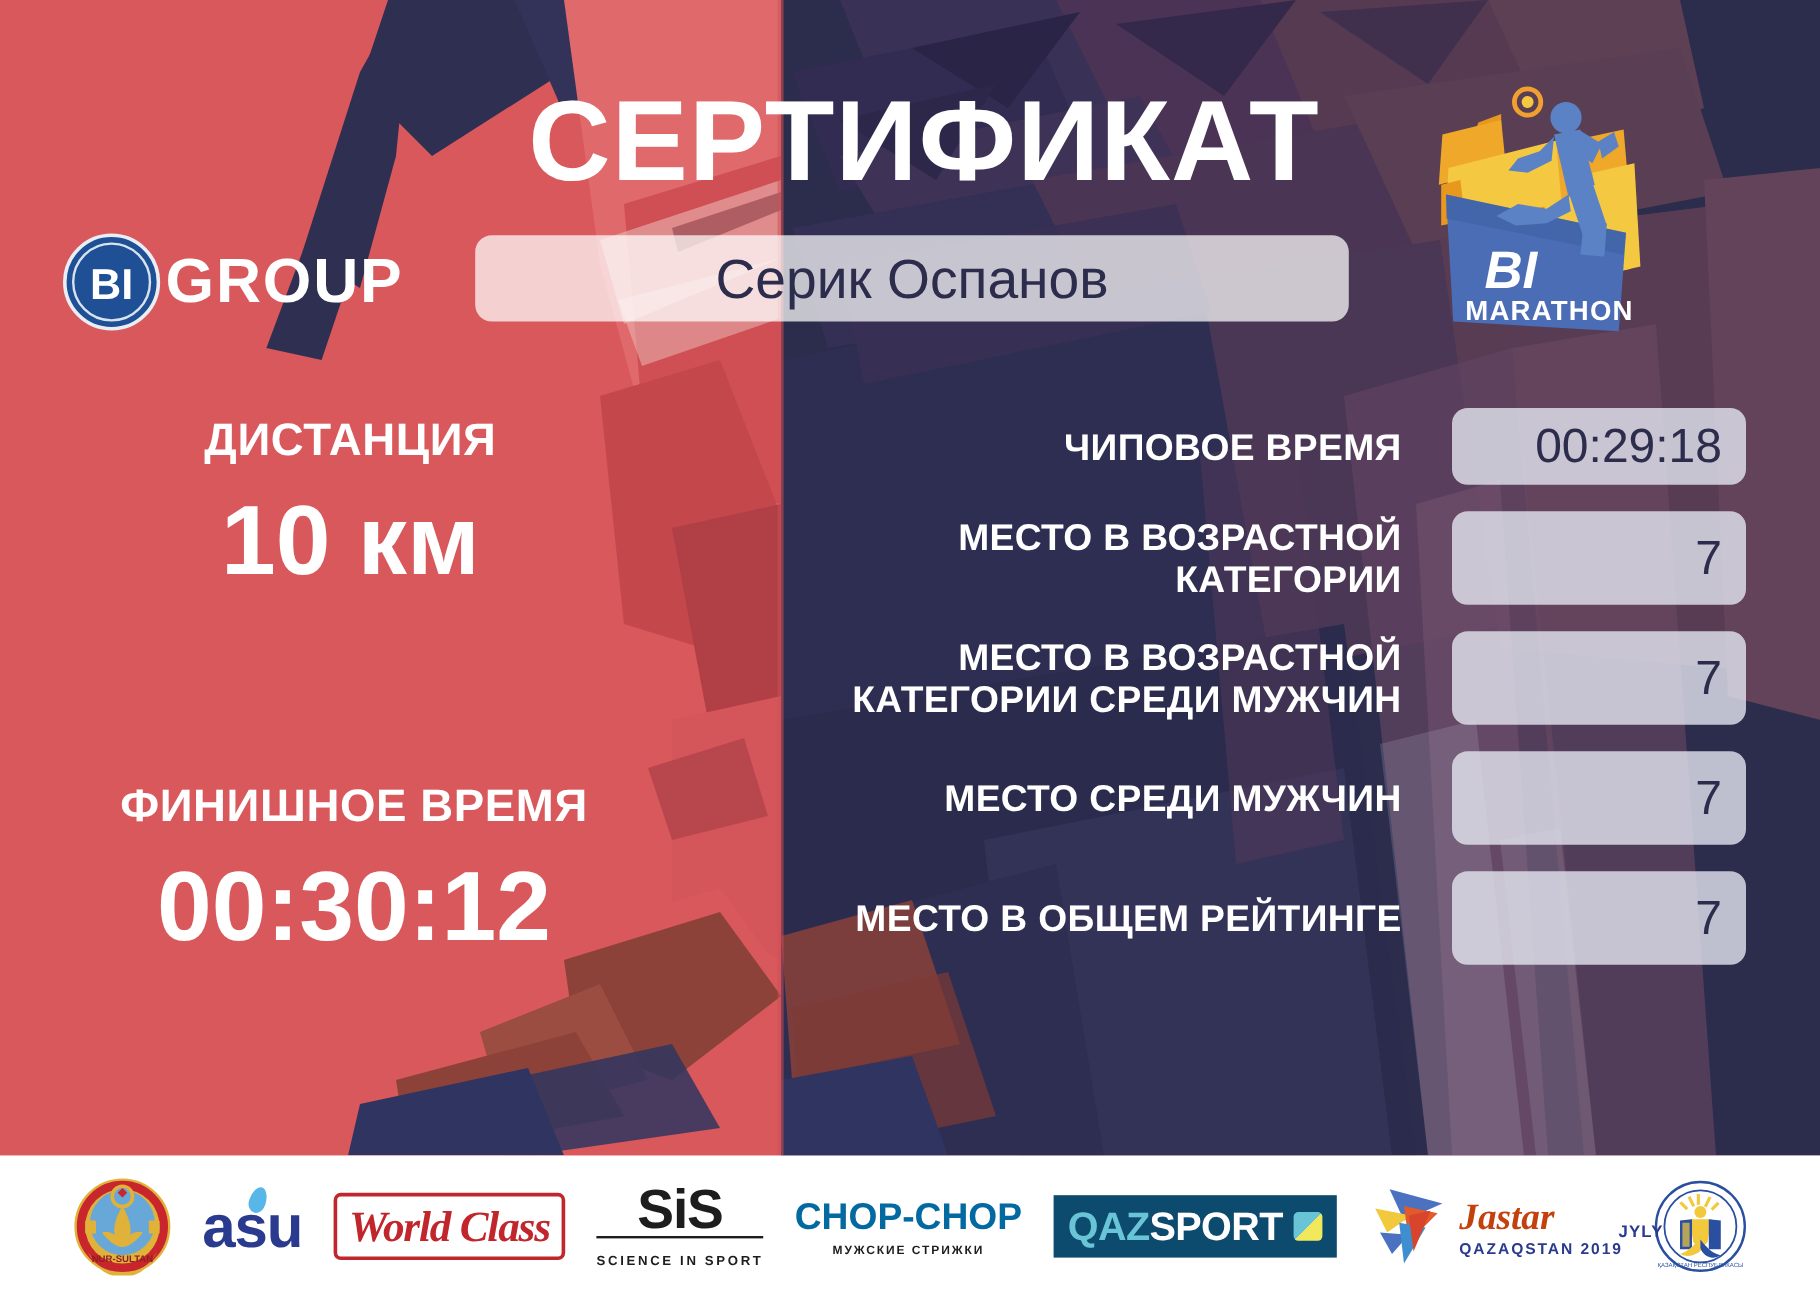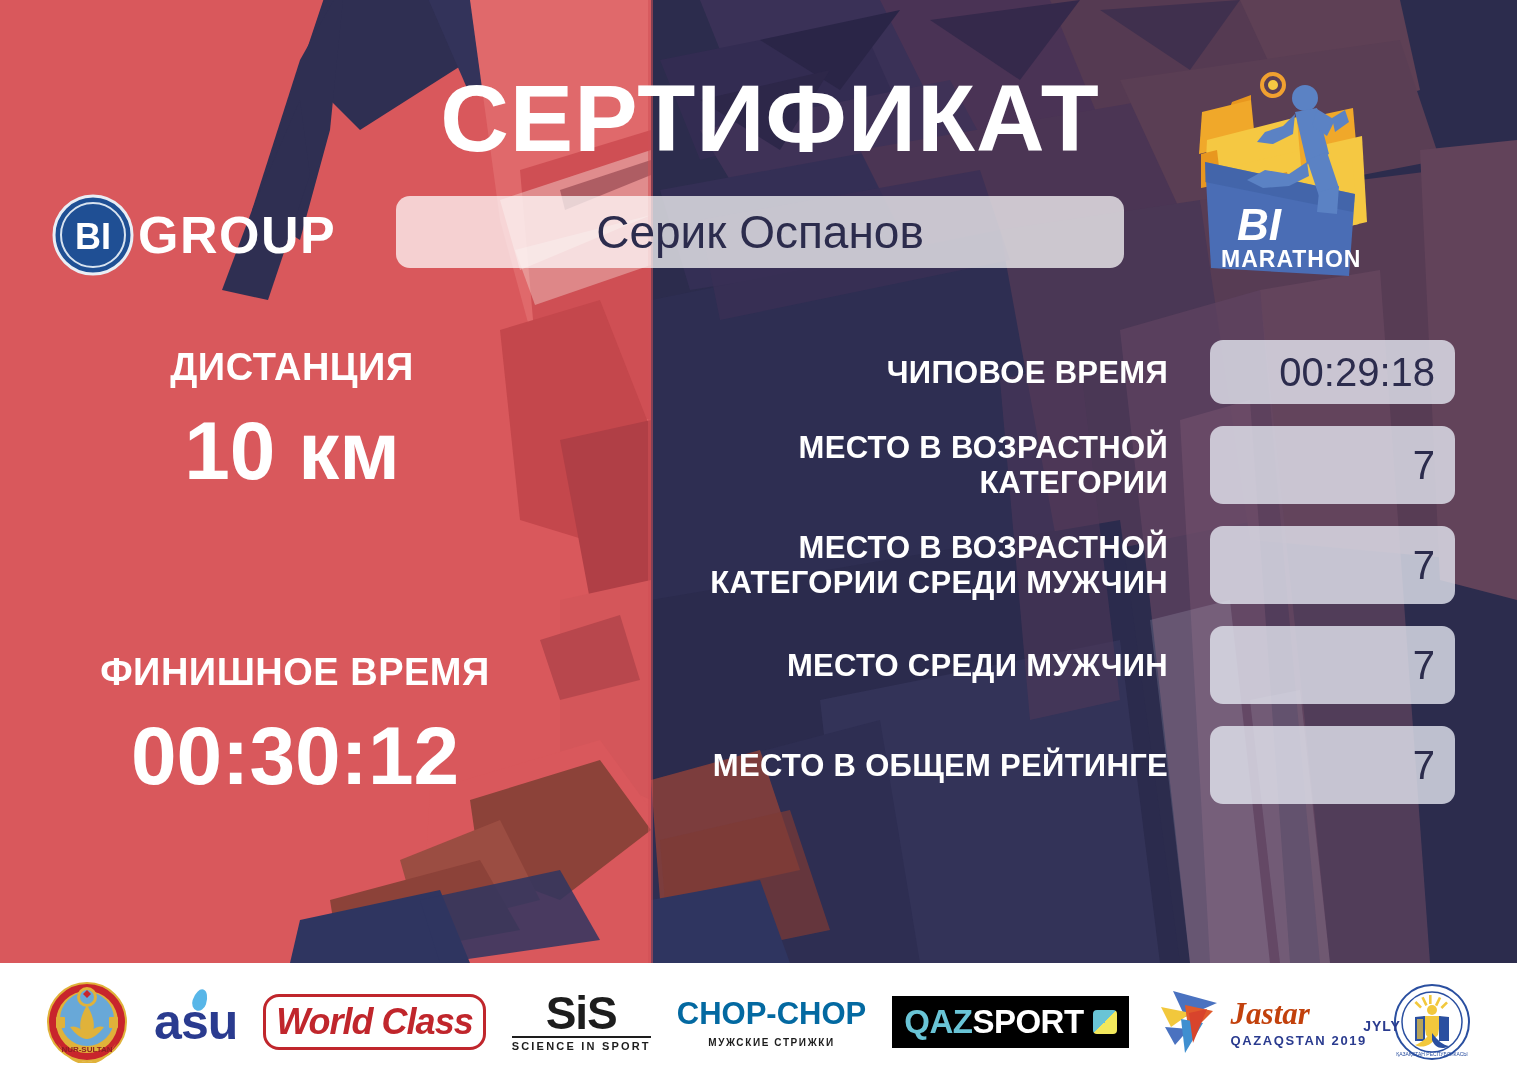--- a/index.html
+++ b/index.html
@@ -84,33 +84,33 @@
     position:absolute; left:0; top:963px; width:1517px; height:117px;
     background:#ffffff; display:flex; align-items:center; justify-content:center;
   }
   .sponsor { display:flex; align-items:center; justify-content:center; height:90px; }
   .sp-gap { width:26px; }
 
   .sp-asu { font-size:50px; font-weight:bold; color:#2a3b8f; letter-spacing:-1px; position:relative; }
   .sp-asu .drop { position:absolute; right:30px; top:-4px; width:14px; height:22px;
     background:#58b6e8; border-radius:50% 50% 50% 50%/60% 60% 40% 40%; transform:rotate(18deg); }
 
-  .sp-wc { border:3px solid #c0262c; border-radius:16px; padding:4px 10px; }
+  .sp-wc { border:3px solid #c0262c; border-radius:6px; padding:4px 10px;font-family:Liberation Serif, serif; }
   .sp-wc .t { font-size:36px; font-weight:bold; font-style:italic; color:#c0262c; letter-spacing:-1px; }
 
   .sp-sis { text-align:center; }
   .sp-sis .big { font-size:46px; font-weight:bold; color:#1d1d1d; letter-spacing:-1px; line-height:42px; }
   .sp-sis .sub { font-size:11px; font-weight:bold; color:#1d1d1d; letter-spacing:2.2px;
-    border-top:2px solid #1d1d1d; padding-top:2px; margin-top:2px; }
+    border-top:2px solid #1d1d1d; padding-top:13px; margin-top:2px; }
 
   .sp-chop { text-align:center; }
   .sp-chop .big { font-size:31px; font-weight:bold; color:#0369a1; letter-spacing:0px; }
   .sp-chop .sub { font-size:10px; font-weight:bold; color:#1d1d1d; letter-spacing:1.6px; margin-top:5px; }
 
-  .sp-qaz { background:#000000; padding:7px 12px; display:flex; align-items:center; }
+  .sp-qaz { background:#0c4a6e; padding:7px 12px; display:flex; align-items:center; }
   .sp-qaz .q1 { font-size:33px; font-weight:bold; color:#69c4d6; letter-spacing:-.5px; }
   .sp-qaz .q2 { font-size:33px; font-weight:bold; color:#ffffff; letter-spacing:-.5px; }
   .sp-qaz .sq { width:24px; height:24px; margin-left:9px; border-radius:4px;
     background:linear-gradient(135deg,#69c4d6 50%, #f2e85c 50%); }
 
   .sp-jastar { display:flex; align-items:center; }
   .sp-jastar .txt { margin-left:4px; position:relative; }
   .sp-jastar .nm { font-family:"Liberation Serif", serif; font-style:italic; font-size:31px;
     font-weight:bold; color:#c2410c; line-height:36px; }
   .sp-jastar .jyly { position:absolute; right:-34px; top:0px; font-size:14px;

